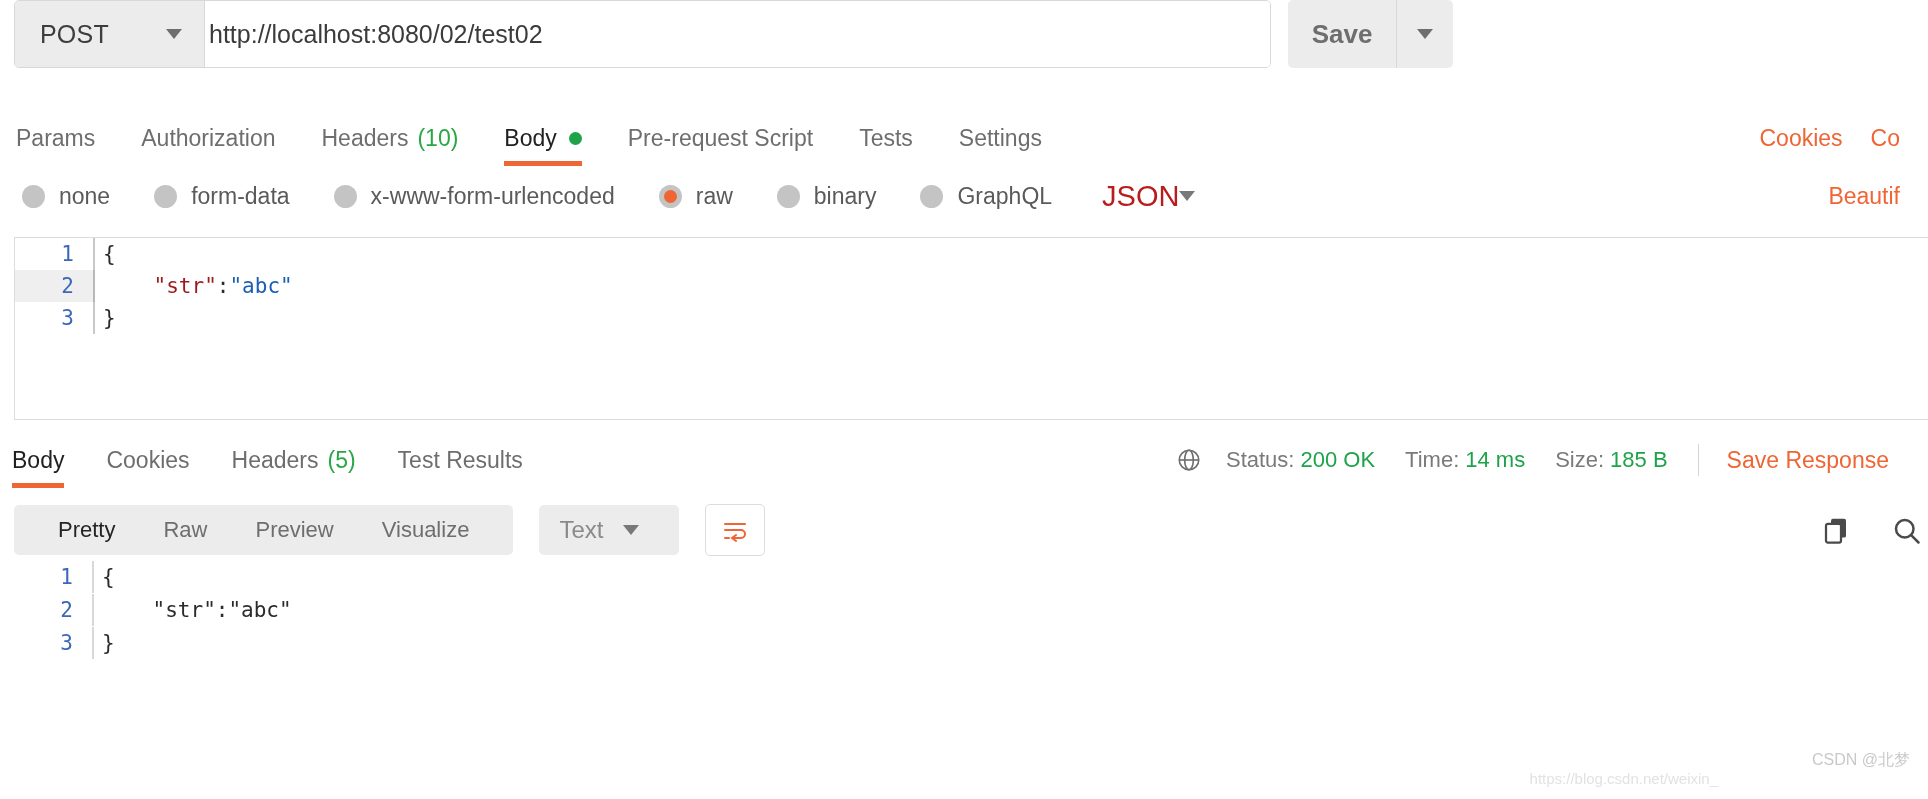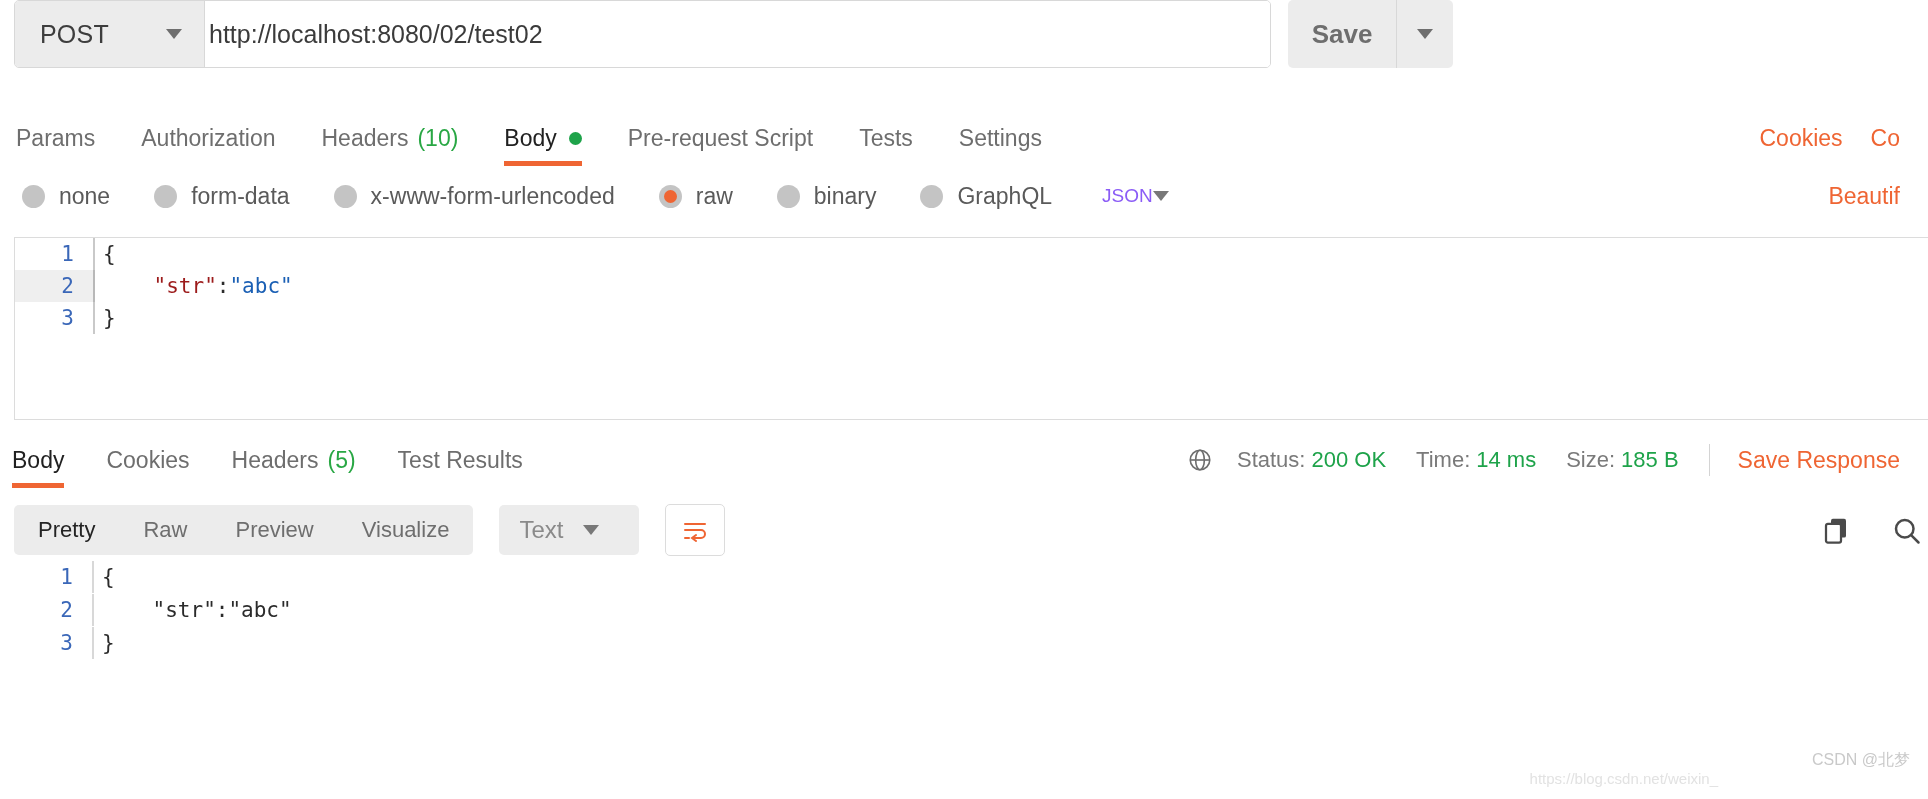--- a/index.html
+++ b/index.html
@@ -221,22 +221,22 @@
     font-size: 23px;
     color: #5a5a5a;
   }
   .json-select {
     display: flex;
     align-items: center;
     cursor: pointer;
     margin-left: 6px;
   }
   .json-select .json-text {
-    font-size: 19px;
-    color: #8b5cf6;
+    font-size: 29px;
+    color: #b91c1c;
   }
   .caret-sm {
     width: 0; height: 0;
     border-left: 8px solid transparent;
     border-right: 8px solid transparent;
     border-top: 10px solid #787878;
   }
   .body-types-right {
     position: absolute;
     right: 0; top: 168px;
@@ -303,21 +303,21 @@
     box-sizing: border-box;
   }
   .resp-tabs .tab { margin-right: 42px; }
 
   .resp-meta {
     position: absolute;
     right: 0; top: 432px;
     height: 56px;
     display: flex;
     align-items: center;
-    padding-right: 0;
+    padding-right: 11px;
   }
   .globe {
     width: 26px; height: 26px;
     margin-right: 24px;
     flex: none;
   }
   .meta-item {
     font-size: 22px;
     color: #7a7a7a;
     margin-right: 30px;
@@ -337,21 +337,21 @@
     width: 1914px; height: 60px;
     display: flex;
     align-items: center;
   }
   .seg-pill {
     display: flex;
     background: #ececec;
     border-radius: 5px;
     height: 50px;
     align-items: center;
-    padding: 0 0;
+    padding: 0 20px;
   }
   .seg-item {
     font-size: 22px;
     color: #6e6e6e;
     padding: 0 24px;
     height: 50px;
     display: flex;
     align-items: center;
     cursor: pointer;
     white-space: nowrap;

